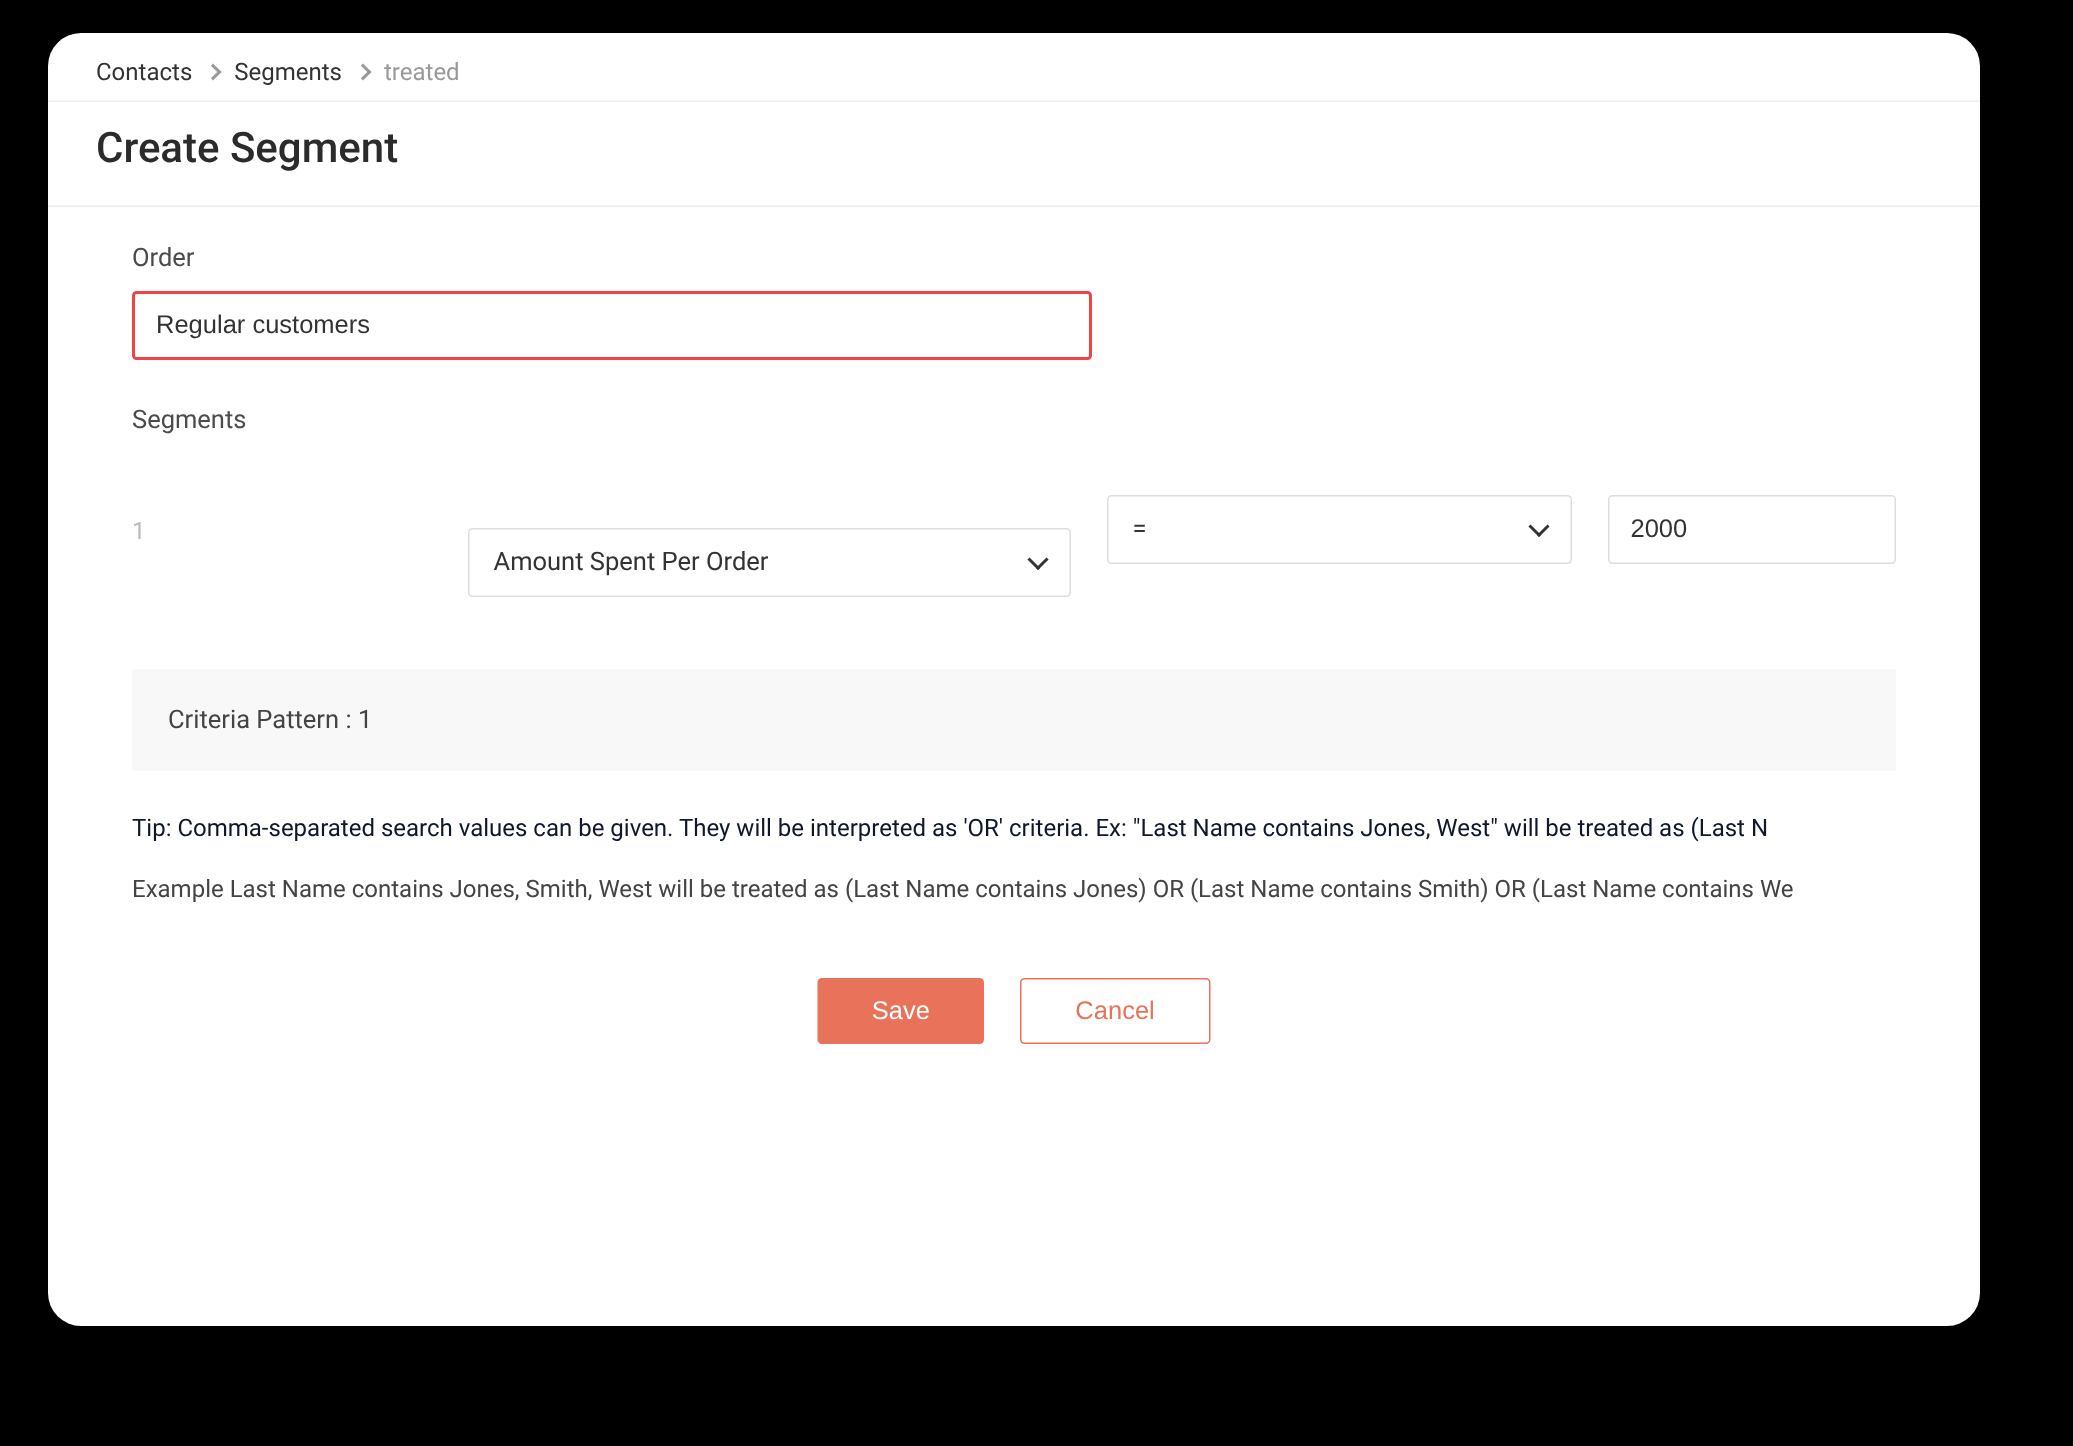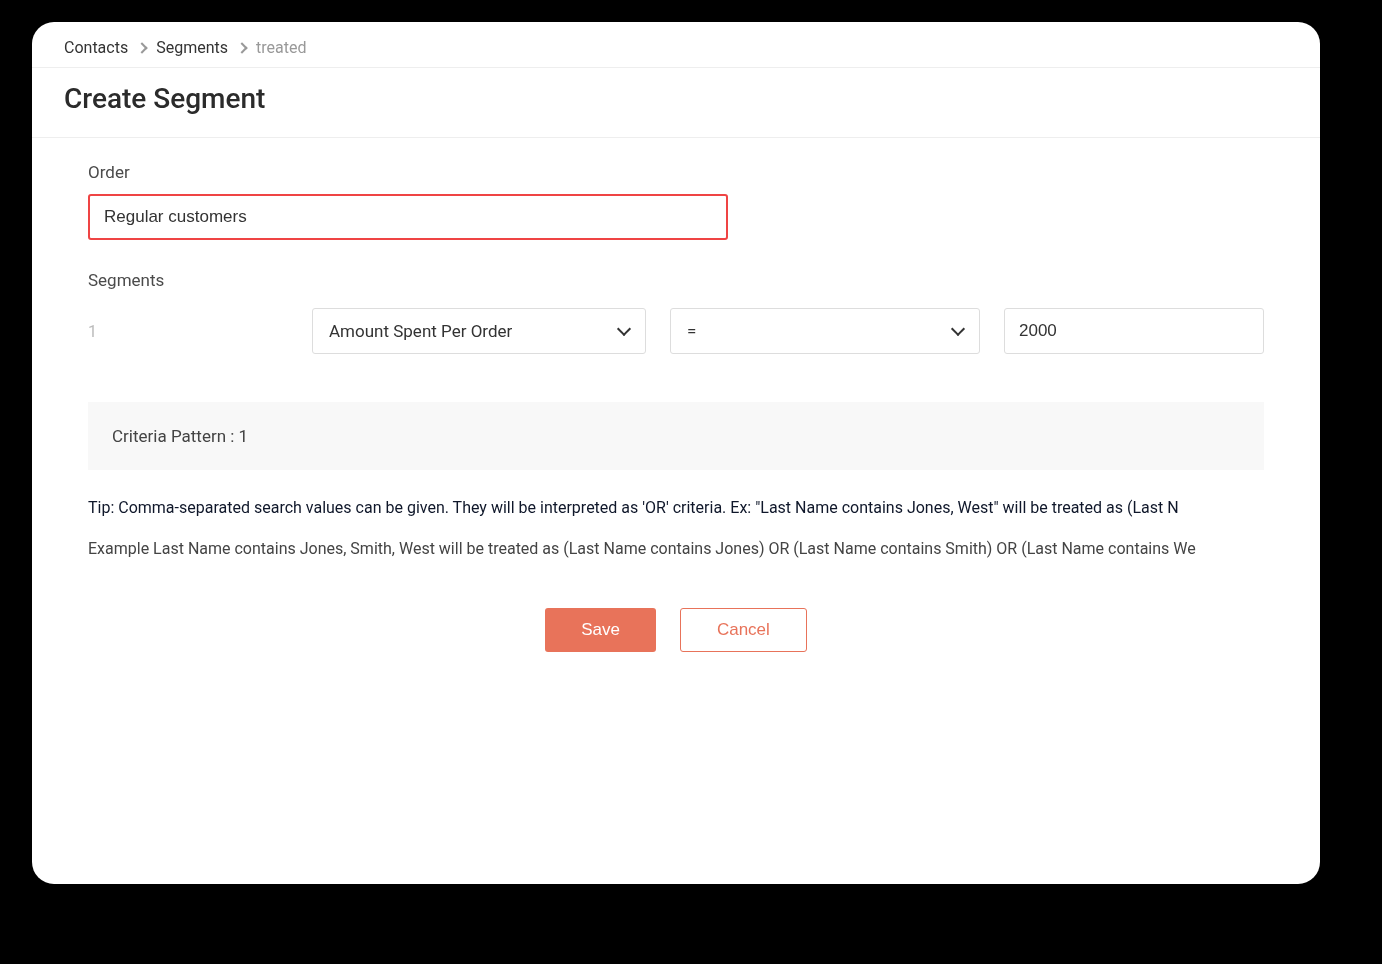--- a/index.html
+++ b/index.html
@@ -90,21 +90,21 @@
     color: #333;
     cursor: pointer;
   }
   .select .down {
     width: 10px; height: 10px;
     border-right: 2px solid #333;
     border-bottom: 2px solid #333;
     transform: rotate(45deg);
     margin-top: -4px;
   }
-  .select.field-select { width: 334px; }
+  .select.field-select { width: 402px; margin-top: 44px; }
   .select.op-select { width: 310px; }
   .value-input {
     height: 46px;
     border: 1px solid #ddd;
     border-radius: 3px;
     padding: 0 14px;
     font-size: 17px;
     color: #333;
     outline: none;
     flex: 1;

